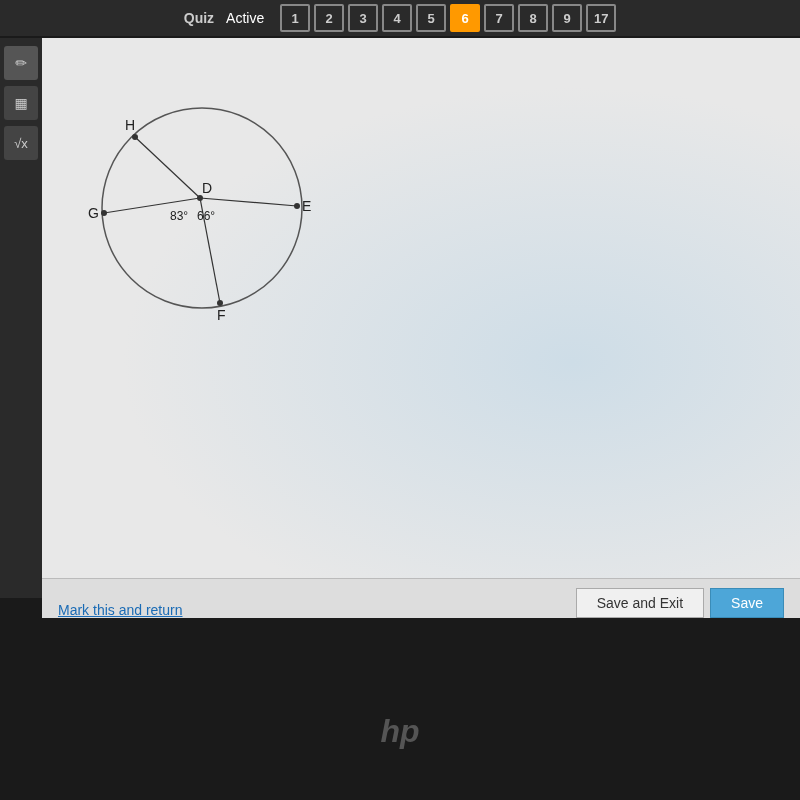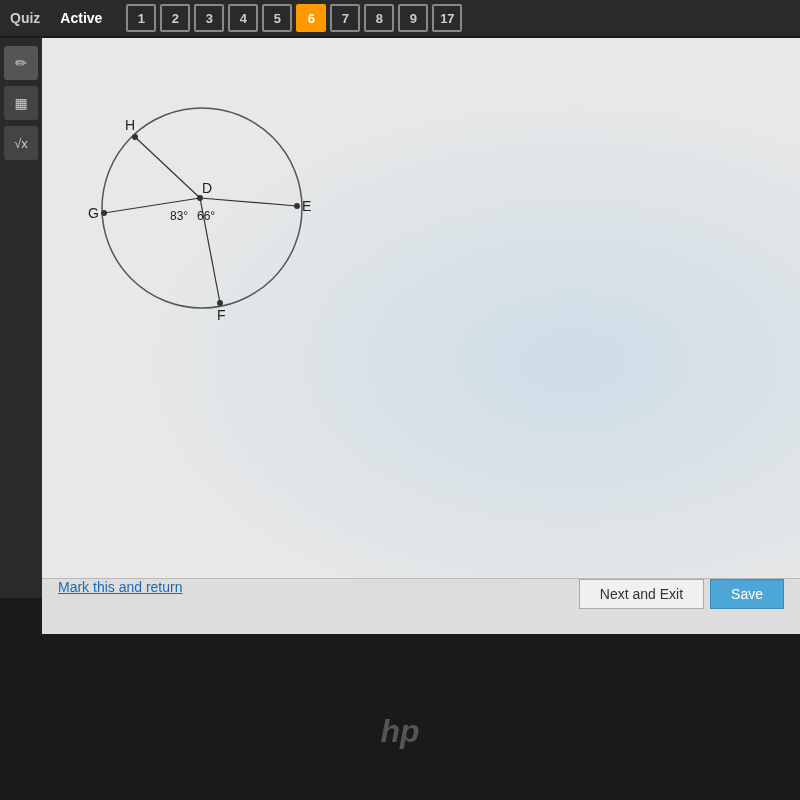--- a/index.html
+++ b/index.html
@@ -13,31 +13,32 @@
     }
 
     
     .top-bar {
       width: 100%;
       height: 36px;
       background: #2a2a2a;
       display: flex;
       align-items: center;
       padding: 0 10px;
-      gap: 20px;
+      gap: 12px;
+      justify-content: center;
     }
     .quiz-label {
       color: #ccc;
       font-size: 14px;
       font-weight: bold;
     }
     .active-label {
       color: #fff;
       font-size: 14px;
-      font-weight: bold;
+      font-weight: normal;
     }
 
     
     .number-buttons {
       display: flex;
       gap: 4px;
       margin-left: 4px;
     }
     .num-btn {
       width: 30px;
@@ -149,24 +150,24 @@
       font-size: 14px;
       color: #333;
     }
 
     
     .bottom-bar {
       position: absolute;
       left: 42px;
       top: 578px;
       width: 758px;
-      height: 56px;
+      height: 40px;
       background: #ddd;
       display: flex;
-      align-items: flex-start;
+      align-items: flex-end;
       justify-content: space-between;
       padding: 0 16px;
       border-top: 1px solid #bbb;
     }
     .mark-link {
       color: #1a6bb5;
       font-size: 14px;
       cursor: pointer;
       text-decoration: underline;
     }
@@ -271,20 +272,20 @@
         <text x="135" y="162" font-size="12" fill="#222" font-family="Arial">66°</text>
       </svg>
     </div>
 
   </div>
 </div>
 
 <div class="bottom-bar">
   <a class="mark-link">Mark this and return</a>
   <div class="bottom-buttons">
-    <button class="btn-save">Next and Exit</button>
+    <button class="btn-save">Save and Exit</button>
     <button class="btn-next">Save</button>
   </div>
 </div>
 
 <div class="hp-area">
   <span class="hp-logo">hp</span>
 </div>
 
 </body></html>

